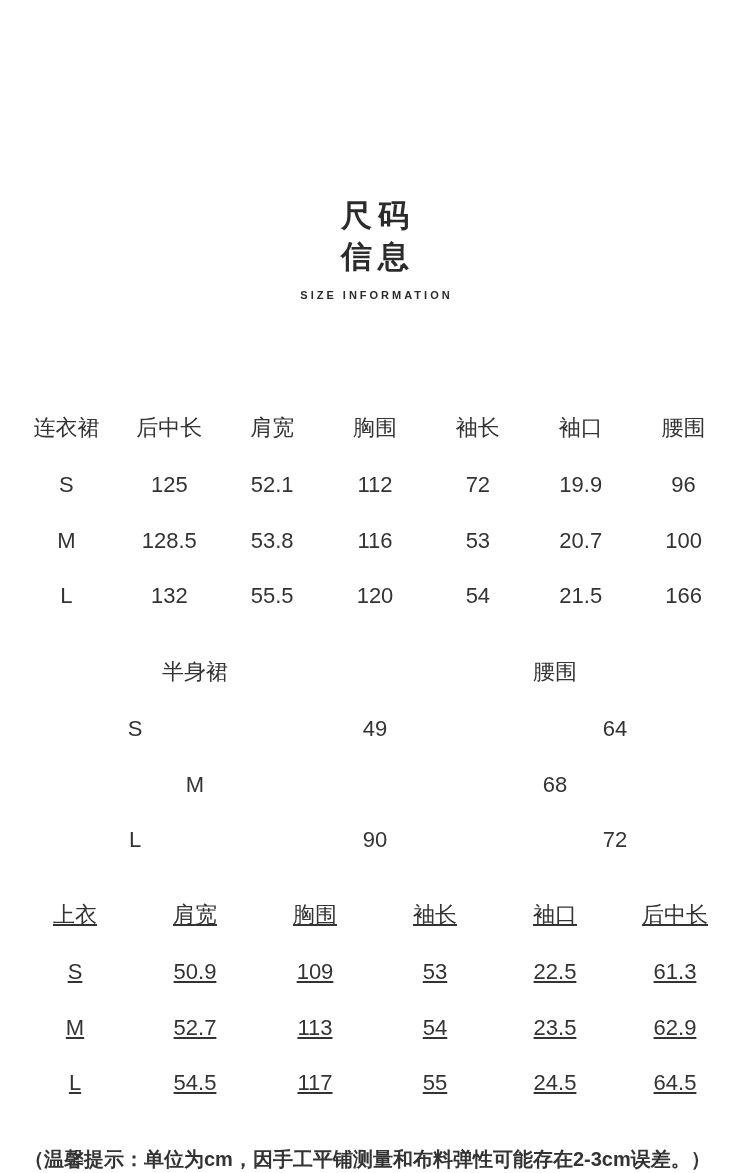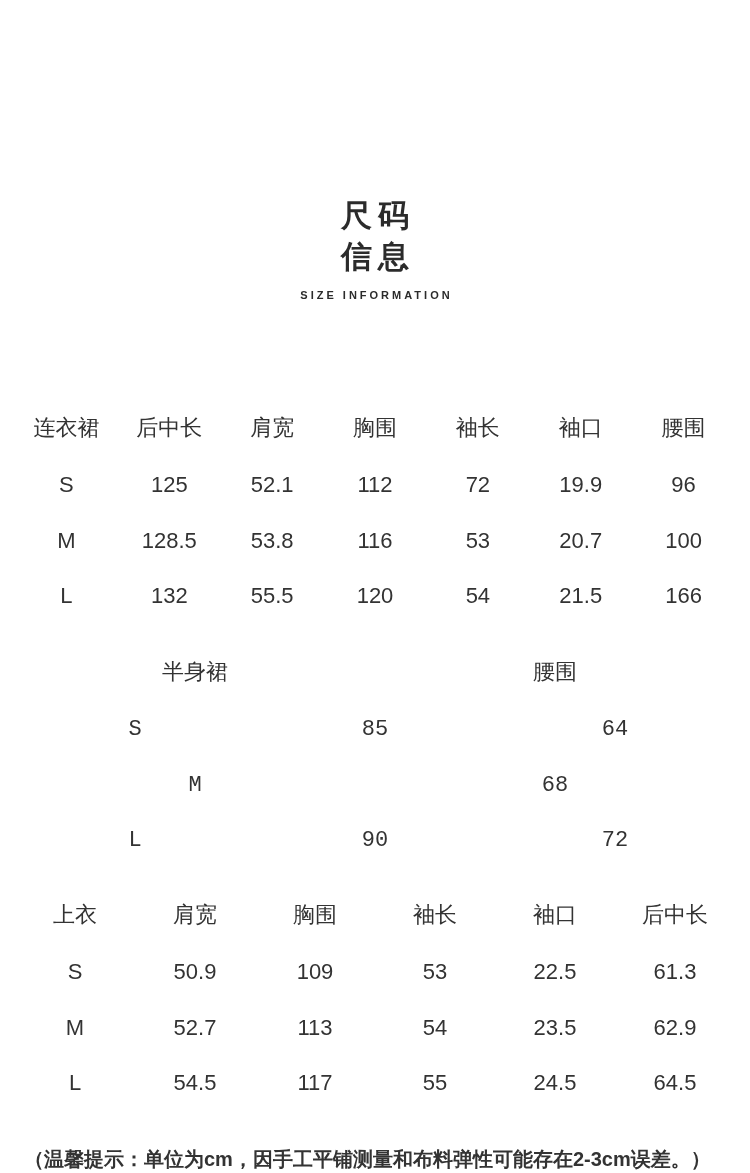--- a/index.html
+++ b/index.html
@@ -35,22 +35,22 @@
     letter-spacing: 3px;
     padding-left: 3px;
     color: #2b2b2b;
   }
   .size-table {
     position: absolute;
     left: 15px;
     width: 720px;
   }
   .t1 { top: 387px; }
-  .t2 { top: 631px; font-family: Liberation Mono, monospace; }
-  .t3 { top: 874px; }
+  .t2 { top: 631px; }
+  .t3 { top: 874px; text-decoration: underline; }
   .t-row {
     display: flex;
     height: 55.5px;
     align-items: flex-end;
   }
   .t-cell {
     flex: 1;
     text-align: center;
     font-size: 22px;
     white-space: nowrap;
@@ -113,21 +113,21 @@
   </div>
 </div>
 
 <div class="size-table t2">
   <div class="t-row">
     <div class="t-cell">半身裙</div>
     <div class="t-cell">腰围</div>
   </div>
   <div class="t-row">
     <div class="t-cell">S</div>
-    <div class="t-cell">85</div>
+    <div class="t-cell">49</div>
     <div class="t-cell">64</div>
   </div>
   <div class="t-row">
     <div class="t-cell">M</div>
     <div class="t-cell">68</div>
   </div>
   <div class="t-row">
     <div class="t-cell">L</div>
     <div class="t-cell">90</div>
     <div class="t-cell">72</div>

